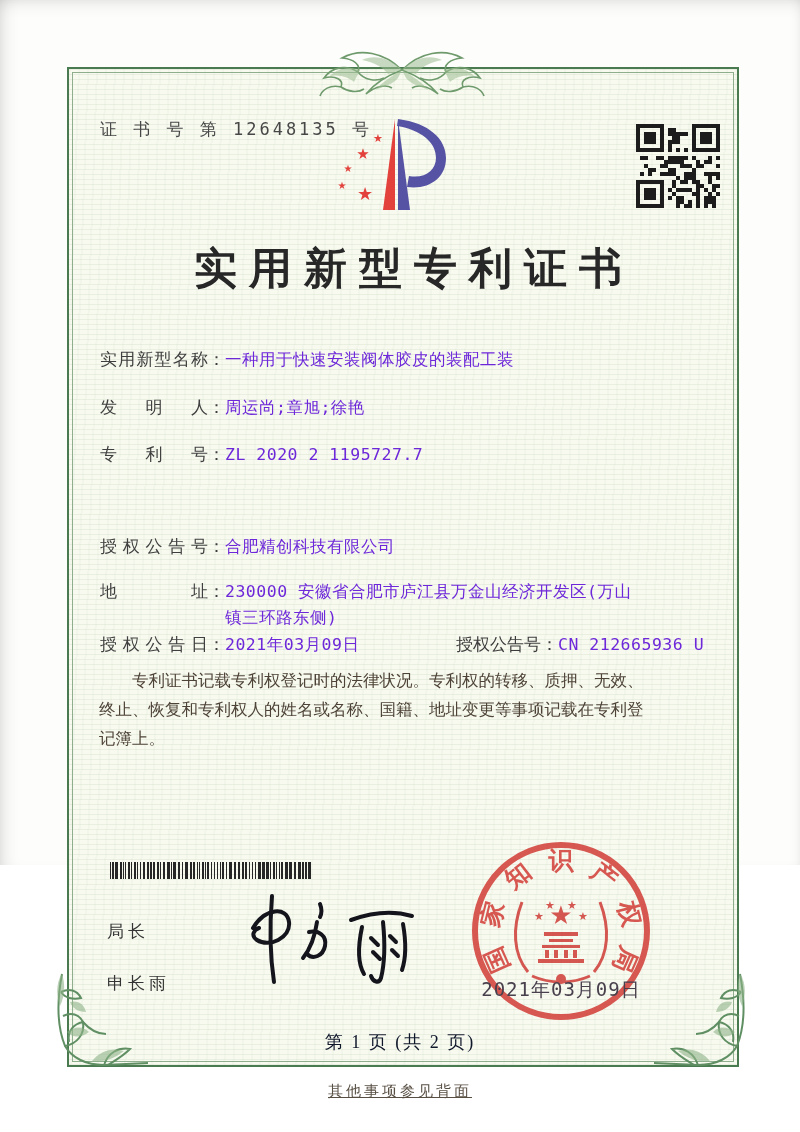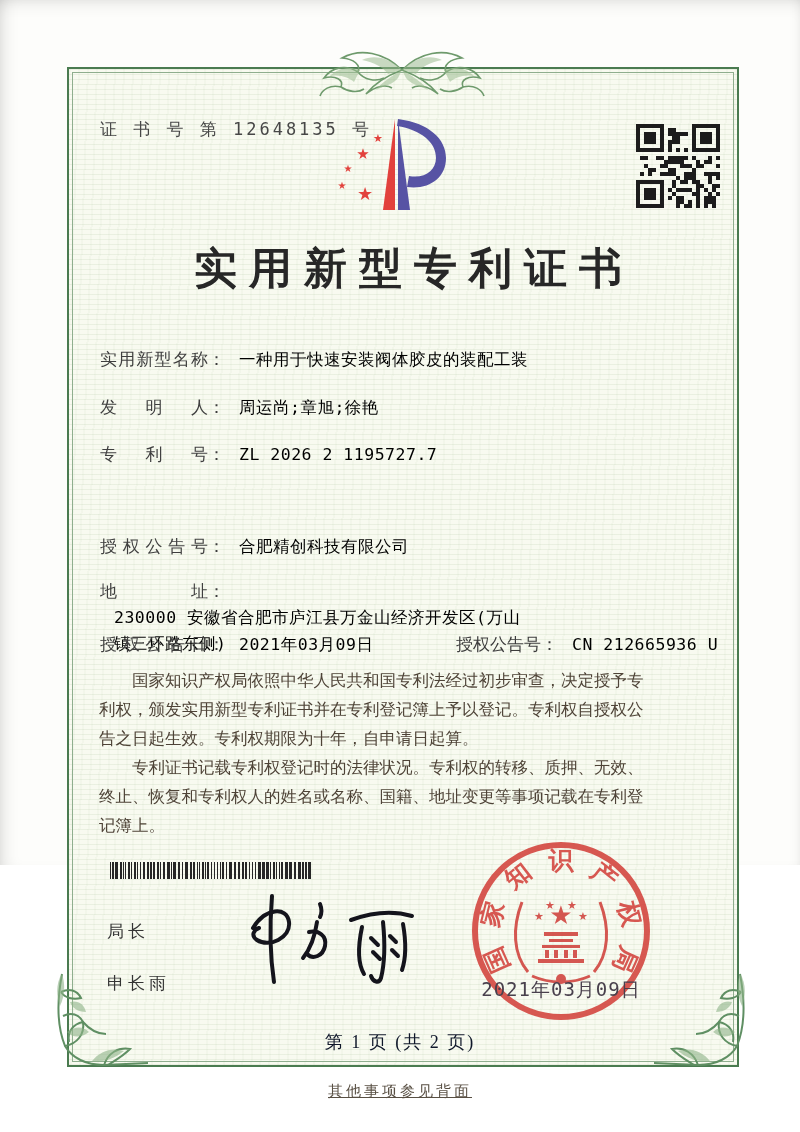--- a/index.html
+++ b/index.html
@@ -15,22 +15,22 @@
                              repeating-linear-gradient(92deg, rgba(139,172,122,.05) 0 2px, rgba(255,255,255,0) 2px 9px);}
   .cert-no{position:absolute;left:100px;top:118px;font-size:17px;letter-spacing:3px;color:#474747;
            font-family:"DejaVu Sans Mono","Liberation Serif",serif;}
   .logo{position:absolute;left:332px;top:112px;}
   .qr{position:absolute;left:636px;top:124px;width:84px;height:84px;}
   .title{position:absolute;left:0;width:800px;top:240px;text-align:center;font-size:43px;font-weight:600;
          letter-spacing:12px;text-indent:12px;color:#272727;margin-left:8px;}
   .row{position:absolute;left:100px;width:548px;font-size:17px;color:#3c3c3c;line-height:26px;}
   .lab{display:inline-block;width:108px;text-align:justify;text-align-last:justify;vertical-align:top;color:#3f3f3f;}
   .colon{vertical-align:top;}
-  .val{margin-left:14px;vertical-align:top;letter-spacing:.5px;
-       font-family:"DejaVu Sans Mono","Liberation Serif",serif;font-size:16.5px;color:#000000;}
+  .val{margin-left:0;vertical-align:top;letter-spacing:.5px;
+       font-family:"DejaVu Sans Mono","Liberation Serif",serif;font-size:16.5px;color:#6d28d9;}
   .val-wrap{display:inline-block;width:412px;}
   .pair2{position:absolute;left:356px;top:0;white-space:nowrap;}
   .paras{position:absolute;left:99px;top:666px;width:548px;font-size:16.5px;line-height:29px;color:#4e4337;}
   .paras p{margin:0;text-indent:2em;}
   .barcode{position:absolute;left:110px;top:862px;width:205px;height:17px;}
   .signer{position:absolute;left:107px;top:920px;font-size:17px;color:#343434;letter-spacing:4px;}
   .signer div{margin-bottom:29px;}
   .signature{position:absolute;left:225px;top:886px;}
   .seal{position:absolute;left:466px;top:836px;}
   .seal-date{position:absolute;left:466px;top:977px;width:190px;text-align:center;font-size:19px;
@@ -334,37 +334,36 @@
 
   <div class="title">实用新型专利证书</div>
 
   <div class="row" style="top:347px">
     <span class="lab">实用新型名称</span><span class="colon">：</span><span class="val">一种用于快速安装阀体胶皮的装配工装</span>
   </div>
   <div class="row" style="top:395px">
     <span class="lab">发明人</span><span class="colon">：</span><span class="val">周运尚;章旭;徐艳</span>
   </div>
   <div class="row" style="top:442px">
-    <span class="lab">专利号</span><span class="colon">：</span><span class="val">ZL 2026 2 1195727.7</span>
+    <span class="lab">专利号</span><span class="colon">：</span><span class="val">ZL 2020 2 1195727.7</span>
   </div>
   <div class="row" style="top:534px">
     <span class="lab">授权公告号</span><span class="colon">：</span><span class="val">合肥精创科技有限公司</span>
   </div>
   <div class="row" style="top:579px">
     <span class="lab">地址</span><span class="colon">：</span><span class="val val-wrap">230000 安徽省合肥市庐江县万金山经济开发区(万山镇三环路东侧)</span>
   </div>
   <div class="row" style="top:632px">
     <span class="lab">授权公告日</span><span class="colon">：</span><span class="val">2021年03月09日</span>
     <span class="pair2">
       <span>授权公告号</span><span class="colon">：</span><span class="val">CN 212665936 U</span>
     </span>
   </div>
 
   <div class="paras">
-    <p>国家知识产权局依照中华人民共和国专利法经过初步审查，决定授予专利权，颁发实用新型专利证书并在专利登记簿上予以登记。专利权自授权公告之日起生效。专利权期限为十年，自申请日起算。</p>
     <p>专利证书记载专利权登记时的法律状况。专利权的转移、质押、无效、终止、恢复和专利权人的姓名或名称、国籍、地址变更等事项记载在专利登记簿上。</p>
   </div>
 
   <svg id="bar-svg" class="barcode" viewBox="0 0 205 17" preserveAspectRatio="none">
       <rect x="0" y="0" width="1" height="17" fill="#262626"></rect>
       <rect x="2" y="0" width="2" height="17" fill="#262626"></rect>
       <rect x="5" y="0" width="3" height="17" fill="#262626"></rect>
       <rect x="10" y="0" width="2" height="17" fill="#262626"></rect>
       <rect x="13" y="0" width="1" height="17" fill="#262626"></rect>
       <rect x="15" y="0" width="1" height="17" fill="#262626"></rect>

